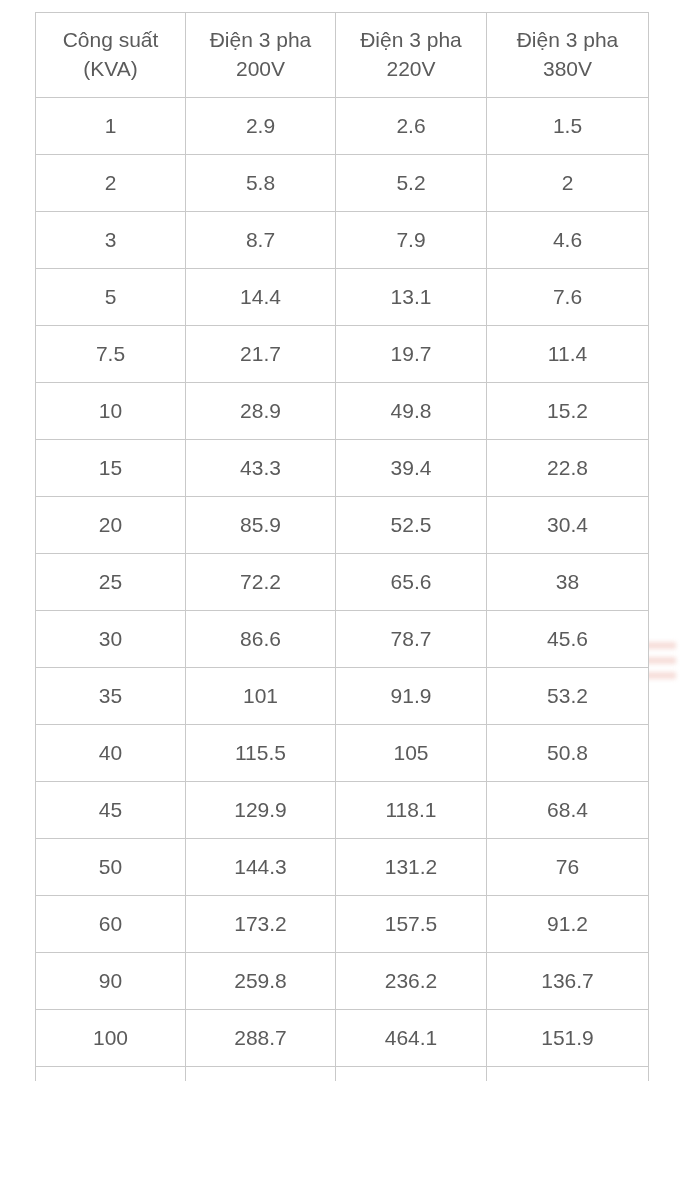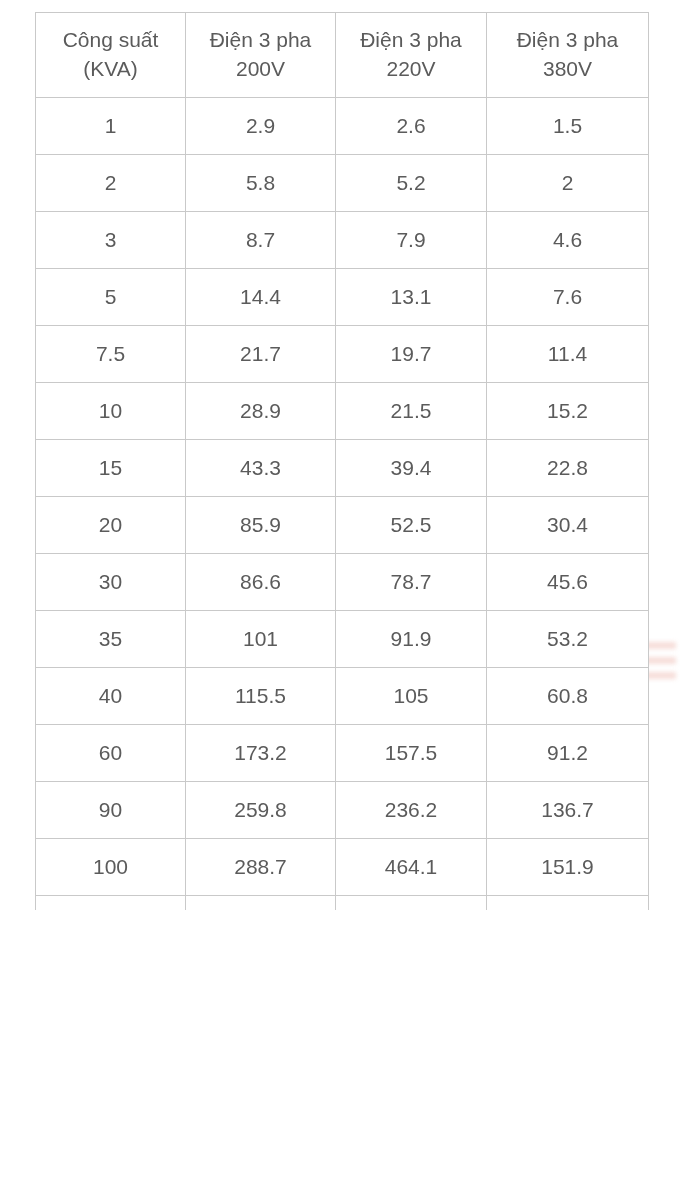--- a/index.html
+++ b/index.html
@@ -152,52 +152,70 @@
           </tr>
           <tr>
             <td>7.5</td>
             <td>21.7</td>
             <td>19.7</td>
             <td>11.4</td>
           </tr>
           <tr>
             <td>10</td>
             <td>28.9</td>
-            <td>21.5</td>
+            <td>49.8</td>
             <td>15.2</td>
           </tr>
           <tr>
             <td>15</td>
             <td>43.3</td>
             <td>39.4</td>
             <td>22.8</td>
           </tr>
           <tr>
             <td>20</td>
             <td>85.9</td>
             <td>52.5</td>
             <td>30.4</td>
           </tr>
           <tr>
+            <td>25</td>
+            <td>72.2</td>
+            <td>65.6</td>
+            <td>38</td>
+          </tr>
+          <tr>
             <td>30</td>
             <td>86.6</td>
             <td>78.7</td>
             <td>45.6</td>
           </tr>
           <tr>
             <td>35</td>
             <td>101</td>
             <td>91.9</td>
             <td>53.2</td>
           </tr>
           <tr>
             <td>40</td>
             <td>115.5</td>
             <td>105</td>
-            <td>60.8</td>
+            <td>50.8</td>
+          </tr>
+          <tr>
+            <td>45</td>
+            <td>129.9</td>
+            <td>118.1</td>
+            <td>68.4</td>
+          </tr>
+          <tr>
+            <td>50</td>
+            <td>144.3</td>
+            <td>131.2</td>
+            <td>76</td>
           </tr>
           <tr>
             <td>60</td>
             <td>173.2</td>
             <td>157.5</td>
             <td>91.2</td>
           </tr>
           <tr>
             <td>90</td>
             <td>259.8</td>

